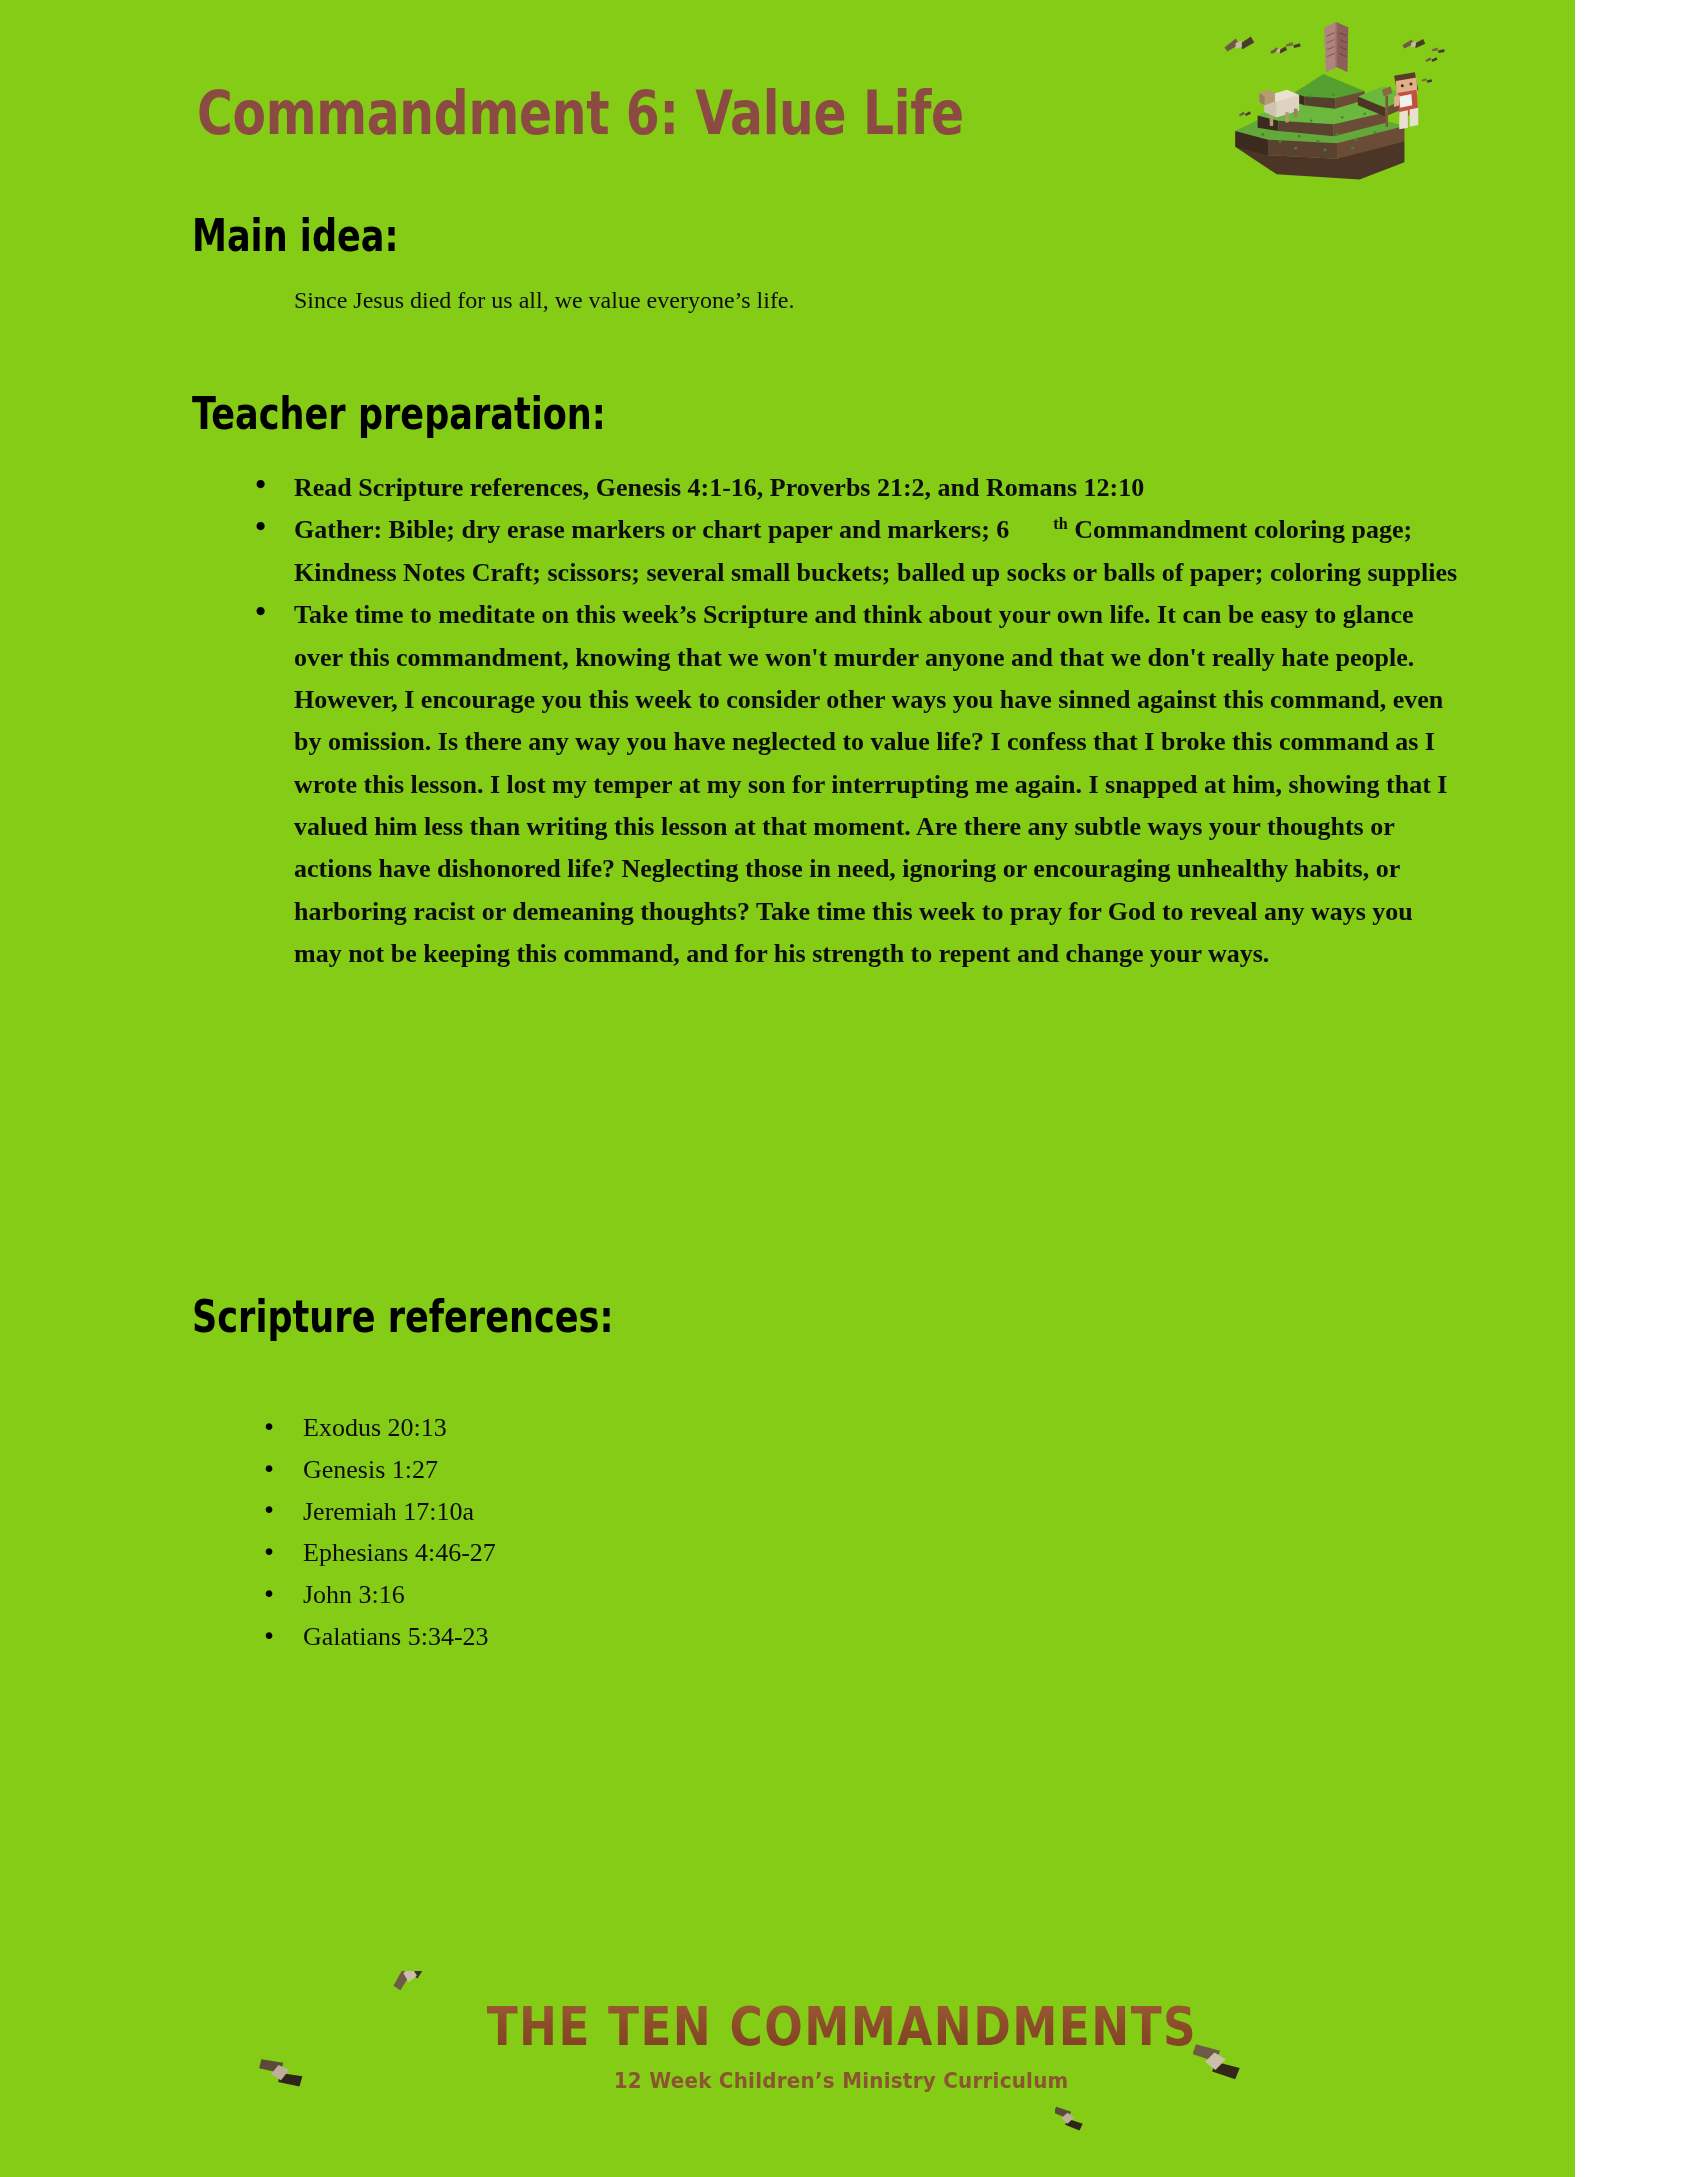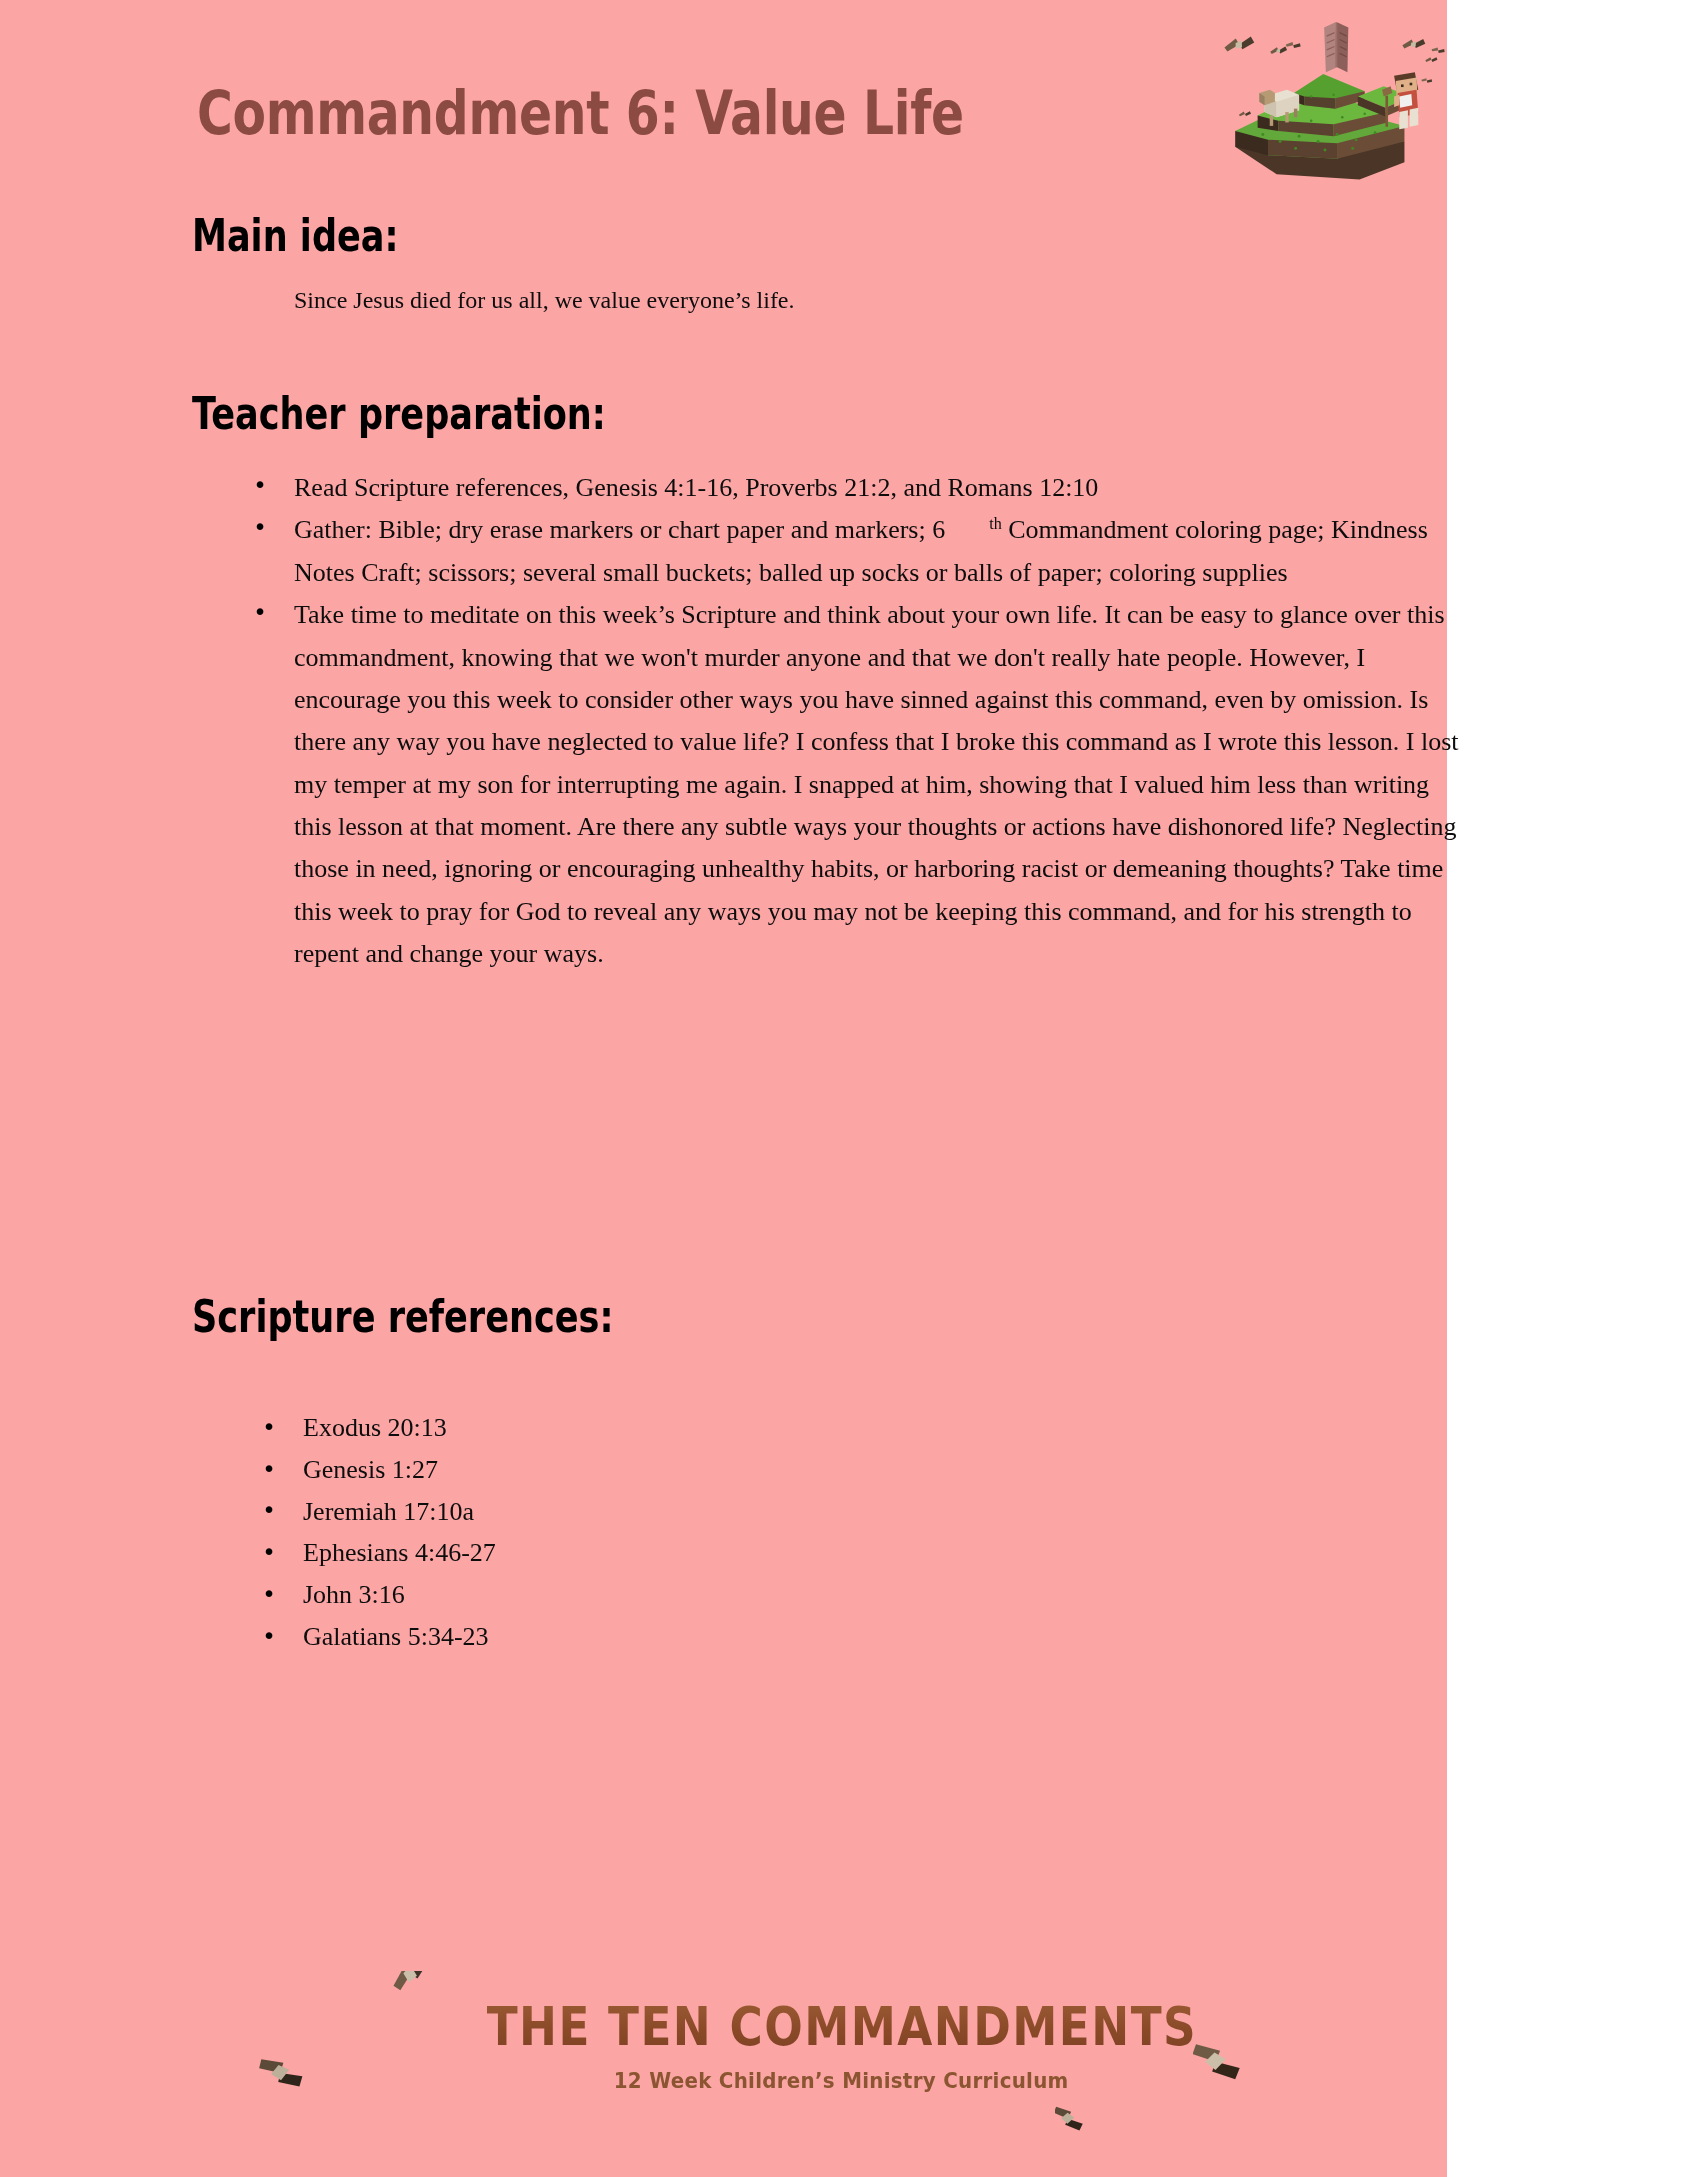--- a/index.html
+++ b/index.html
@@ -11,23 +11,23 @@
     width: 1683px;
     height: 2177px;
     position: relative;
     font-family: "Liberation Serif", serif;
     color: #000000;
     overflow: hidden;
   }
 
   .page {
     position: relative;
-    width: 1447px;
+    width: 1575px;
     height: 2177px;
-    background: #fca5a5;
+    background: #84cc16;
   }
 
   
   .header-band {
     position: relative;
     height: 199px;
   }
   .doc-title {
     position: absolute;
     left: 197px;
@@ -115,20 +115,21 @@
   
   .prep-list {
     left: 248px;
     top: 467px;
     width: 1211px;
     font-size: 26px;
   }
   .prep-list .bullet-item {
     line-height: 1.63;
     margin-bottom: 0;
+    font-weight: bold;
   }
   .prep-list .bullet-item::before {
     font-size: 23px;
   }
   .prep-list sup {
     font-size: 0.62em;
     vertical-align: super;
     line-height: 0;
     margin-left: 44px;
   }

